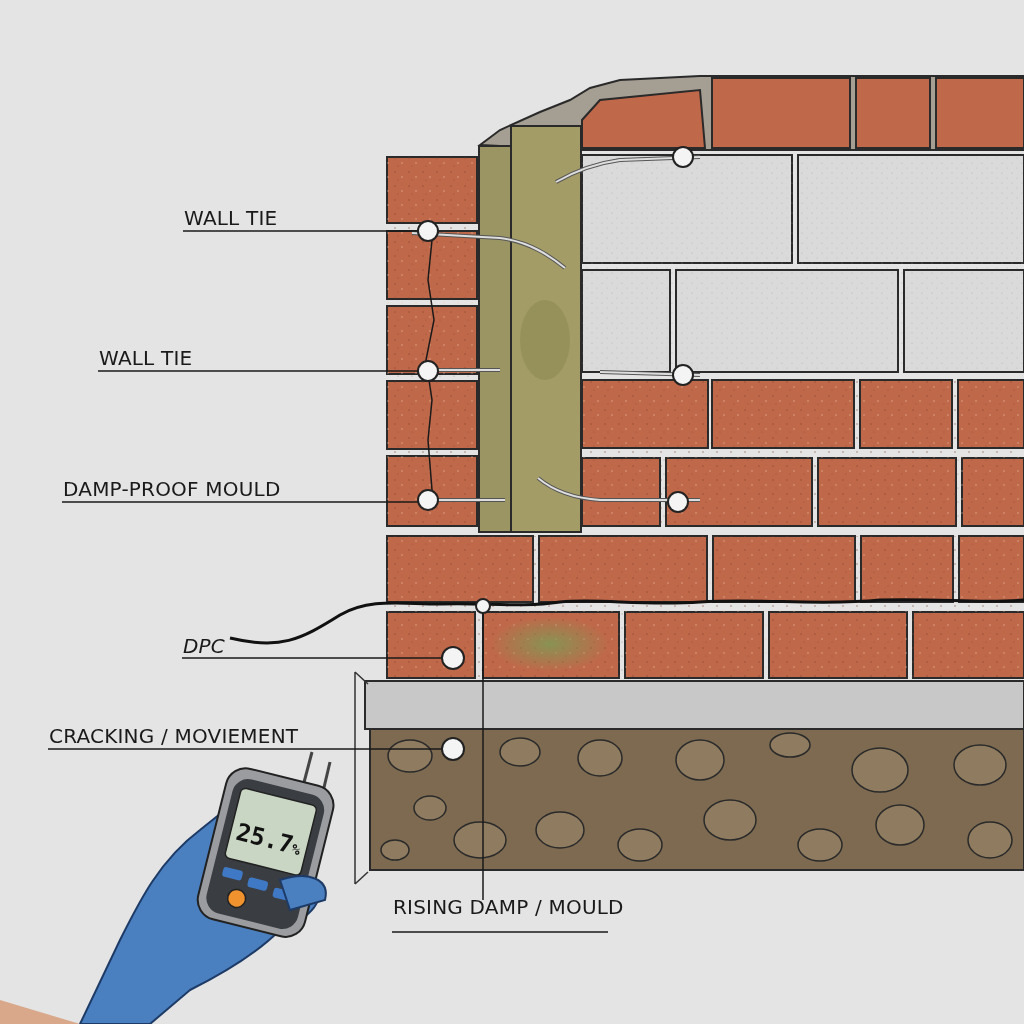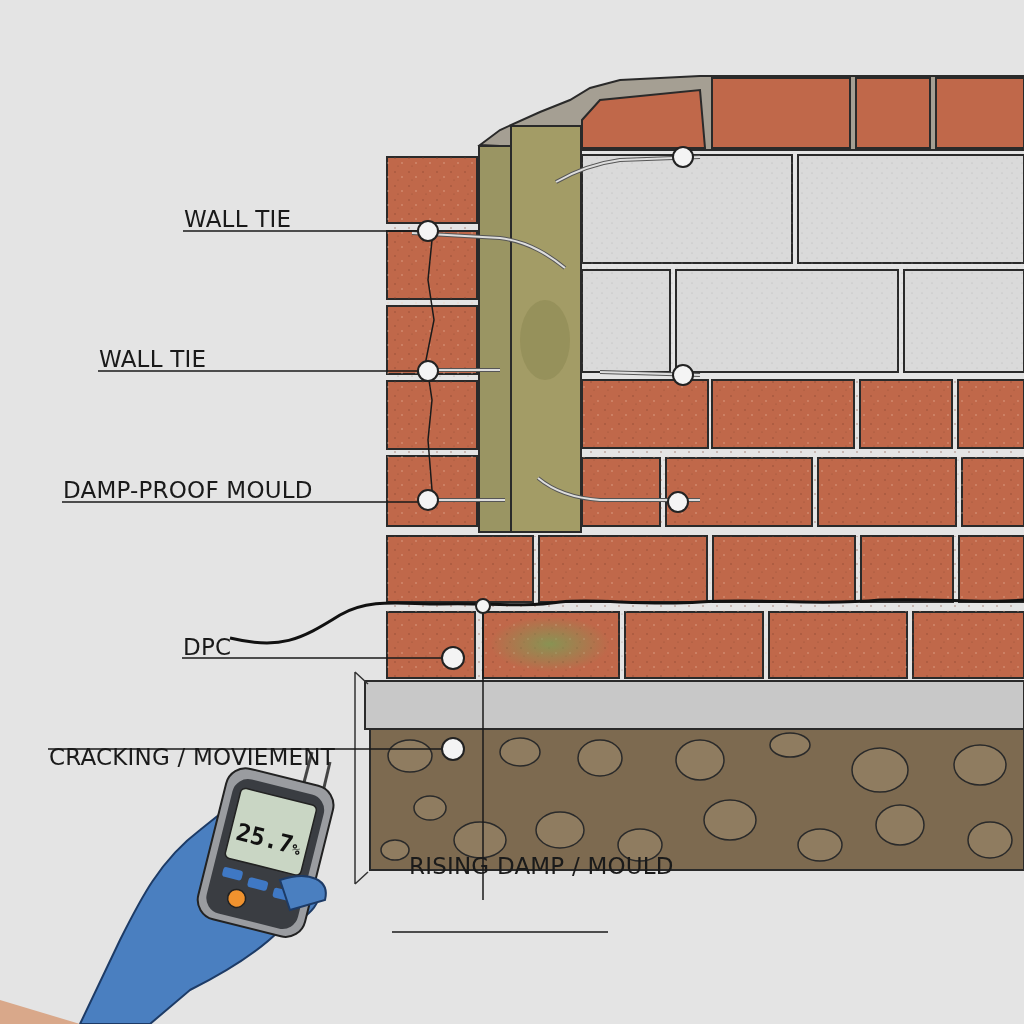--- a/index.html
+++ b/index.html
@@ -1,18 +1,18 @@
 <!DOCTYPE html>
 <html><head>
 <meta charset="utf-8">
 <style>
   html,body{margin:0;padding:0;}
   body{width:1024px;height:1024px;background:#e4e4e4;position:relative;overflow:hidden;font-family:"DejaVu Sans",sans-serif;}
   .layer{position:absolute;left:0;top:0;}
-  .label{position:absolute;font-family:"DejaVu Sans",sans-serif;font-size:23px;color:#1a1a1a;letter-spacing:0.2px;white-space:nowrap;}
+  .label{position:absolute;font-family:"DejaVu Sans",sans-serif;font-size:20px;color:#1a1a1a;letter-spacing:0.2px;white-space:nowrap;}
   .meter-reading{font-family:"DejaVu Sans Mono",monospace;}
 </style>
 </head>
 <body>
 
 <svg class="layer" width="1024" height="1024" viewBox="0 0 1024 1024">
   <defs>
     <pattern id="speck" width="14" height="14" patternUnits="userSpaceOnUse">
       <circle cx="3" cy="4" r="0.8" fill="#7a3a28" opacity="0.6"></circle>
       <circle cx="10" cy="9" r="0.7" fill="#f0c8b0" opacity="0.7"></circle>
@@ -171,19 +171,19 @@
       <rect x="282" y="884" width="20" height="10" rx="3" fill="#3f78c4"></rect>
       <circle cx="248" cy="904" r="9" fill="#f0922e" stroke="#222" stroke-width="1.5"></circle>
     </g>
     <path d="M280 880 C 310 870, 330 880, 325 900 L290 910 Z" fill="#4a7fc0" stroke="#1d3b66" stroke-width="2"></path>
   </g>
 </svg>
 
 <div class="label" style="left:184px;top:206px;">WALL TIE</div>
 <div class="label" style="left:99px;top:346px;">WALL TIE</div>
 <div class="label" style="left:63px;top:477px;">DAMP-PROOF MOULD</div>
-<div class="label" style="left:183px;top:634px;">DPC</div>
-<div class="label" style="left:49px;top:744px;">CRACKING / MOVIEMENT</div>
-<div class="label" style="left:393px;top:853px;margin-left:16px;">RISING DAMP / MOULD</div>
+<div class="label" style="left:183px;top:634px;font-style:italic;">DPC</div>
+<div class="label" style="left:49px;top:724px;">CRACKING / MOVIEMENT</div>
+<div class="label" style="left:393px;top:895px;">RISING DAMP / MOULD</div>
 
 <div style="position:absolute;left:240px;top:818px;transform:rotate(14deg);transform-origin:left top;font-size:24px;font-weight:bold;color:#111;" class="meter-reading">
   <span>25.7</span><span style="font-size:14px;">%</span>
 </div>
 
 </body></html>

